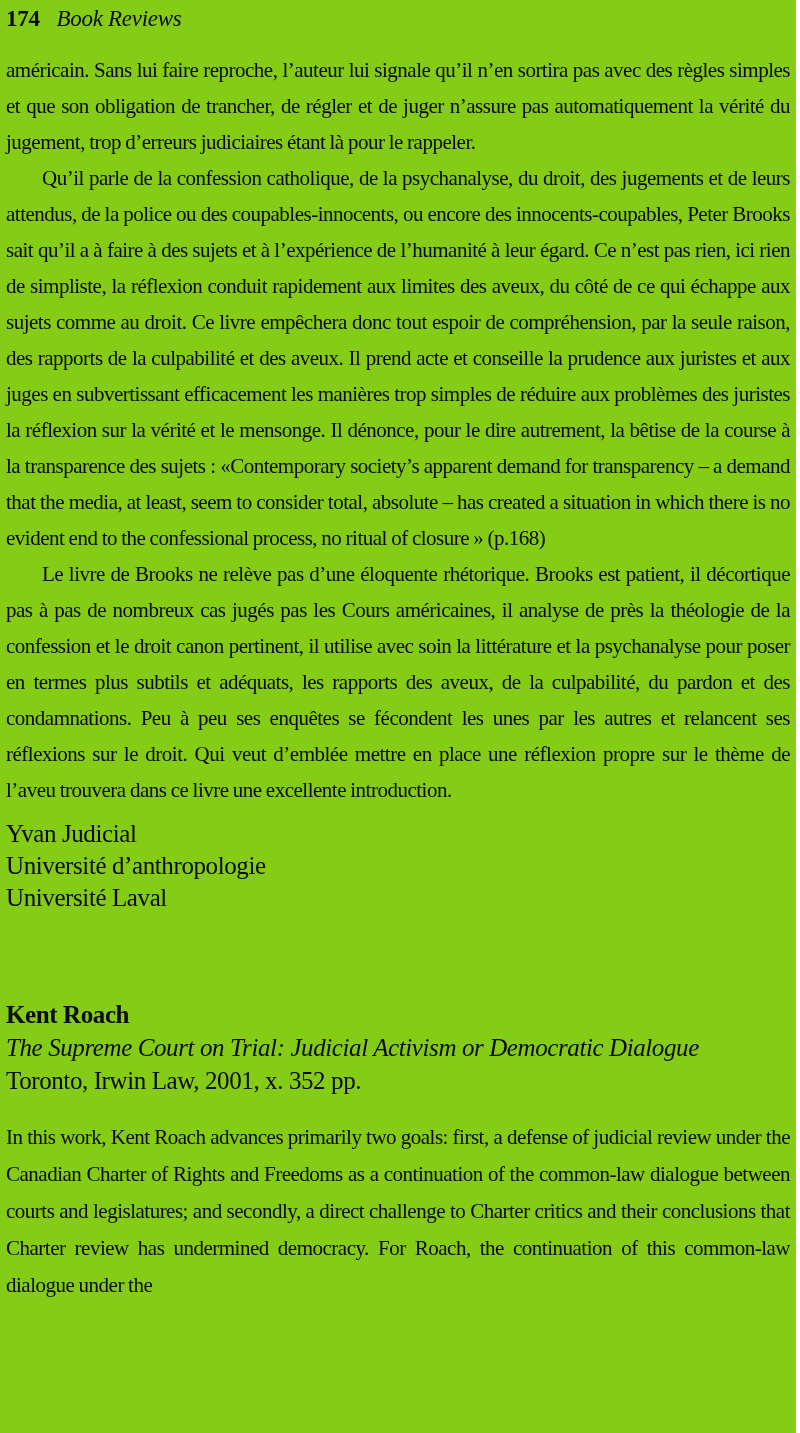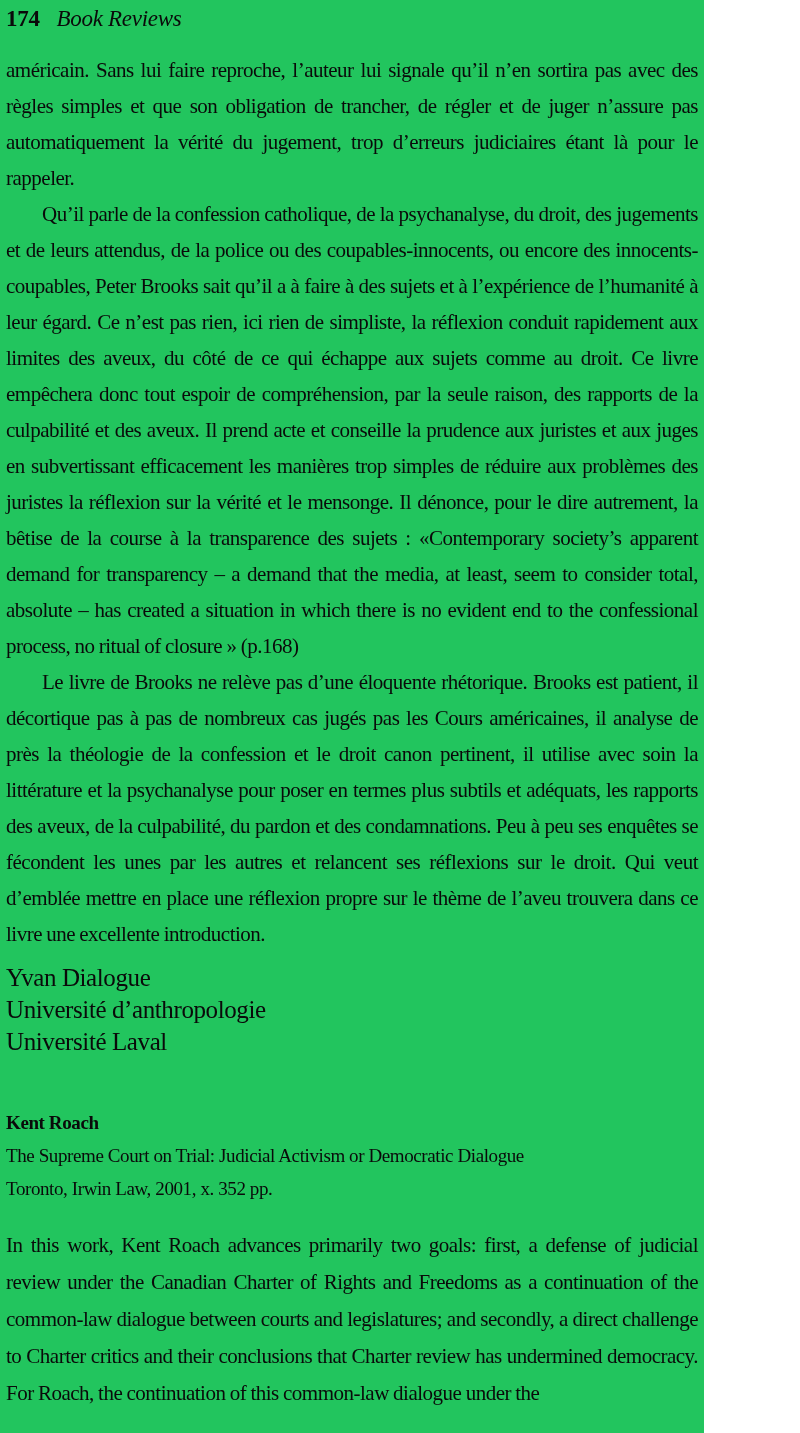--- a/index.html
+++ b/index.html
@@ -2,23 +2,23 @@
 <html><head>
 <meta charset="utf-8">
 <style>
   html, body {
     margin: 0;
     padding: 0;
     background: #ffffff;
   }
   .page {
     position: relative;
-    width: 704px;
+    width: 796px;
     height: 1433px;
-    background: #22c55e;
+    background: #84cc16;
     color: #0a0a0a;
     font-family: "Liberation Serif", "DejaVu Serif", serif;
     overflow: hidden;
     box-sizing: border-box;
     padding: 4px 6px 0 6px;
   }
   .running-head {
     font-size: 23px;
     line-height: 30px;
     margin-bottom: 18px;
@@ -44,48 +44,48 @@
   }
   .it {
   }
   .signature {
     margin-top: 10px;
     font-size: 25px;
     line-height: 32px;
     letter-spacing: -0.4px;
   }
   .book-head {
-    margin-top: 48px;
-    font-size: 19px;
+    margin-top: 84px;
+    font-size: 25px;
     line-height: 33px;
     letter-spacing: -0.4px;
   }
   .book-author { font-weight: bold; }
-  .book-title  { }
+  .book-title  { font-style: italic; }
   .roach-par {
     margin-top: 22px;
     line-height: 37px;
   }
 </style>
 </head>
 <body>
 
 <div class="page">
 
   <header class="running-head">
     <span class="pagenum">174</span><span class="section">Book Reviews</span>
   </header>
 
   <section>
     <p class="body-par"><span>américain. Sans lui faire reproche, l’auteur lui signale qu’il n’en sortira pas avec des règles simples et que son obligation de trancher, de régler et de juger n’assure pas automatiquement la vérité du jugement, trop d’erreurs judiciaires étant là pour le rappeler.</span></p>
     <p class="body-par indent"><span>Qu’il parle de la confession catholique, de la psychanalyse, du droit, des jugements et de leurs attendus, de la police ou des coupables-innocents, ou encore des innocents-coupables, Peter Brooks sait qu’il a à faire à des sujets et à l’expérience de l’humanité à leur égard. Ce n’est pas rien, ici rien de simpliste, la réflexion conduit rapidement aux limites des aveux, du côté de ce qui échappe aux sujets comme au droit. Ce livre empêchera donc tout espoir de compréhension, par la seule raison, des rapports de la culpabilité et des aveux. Il prend acte et conseille la prudence aux juristes et aux juges en subvertissant efficacement les manières trop simples de réduire aux problèmes des juristes la réflexion sur la vérité et le mensonge. Il dénonce, pour le dire autrement, la bêtise de la course à la transparence des sujets : </span><span class="it">«Contemporary society’s apparent demand for transparency – a demand that the media, at least, seem to consider total, absolute – has created a situation in which there is no evident end to the confessional process, no ritual of closure »</span><span> (p.168)</span></p>
     <p class="body-par indent"><span>Le livre de Brooks ne relève pas d’une éloquente rhétorique. Brooks est patient, il décortique pas à pas de nombreux cas jugés pas les Cours américaines, il analyse de près la théologie de la confession et le droit canon pertinent, il utilise avec soin la littérature et la psychanalyse pour poser en termes plus subtils et adéquats, les rapports des aveux, de la culpabilité, du pardon et des condamnations. Peu à peu ses enquêtes se fécondent les unes par les autres et relancent ses réflexions sur le droit. Qui veut d’emblée mettre en place une réflexion propre sur le thème de l’aveu trouvera dans ce livre une excellente introduction.</span></p>
 
     <div class="signature">
-      <div>Yvan Dialogue</div>
+      <div>Yvan Judicial</div>
       <div>Université d’anthropologie</div>
       <div>Université Laval</div>
     </div>
   </section>
 
   <section>
     <div class="book-head">
       <div class="book-author">Kent Roach</div>
       <div class="book-title">The Supreme Court on Trial: Judicial Activism or Democratic Dialogue</div>
       <div class="book-imprint">Toronto, Irwin Law, 2001, x. 352 pp.</div>

